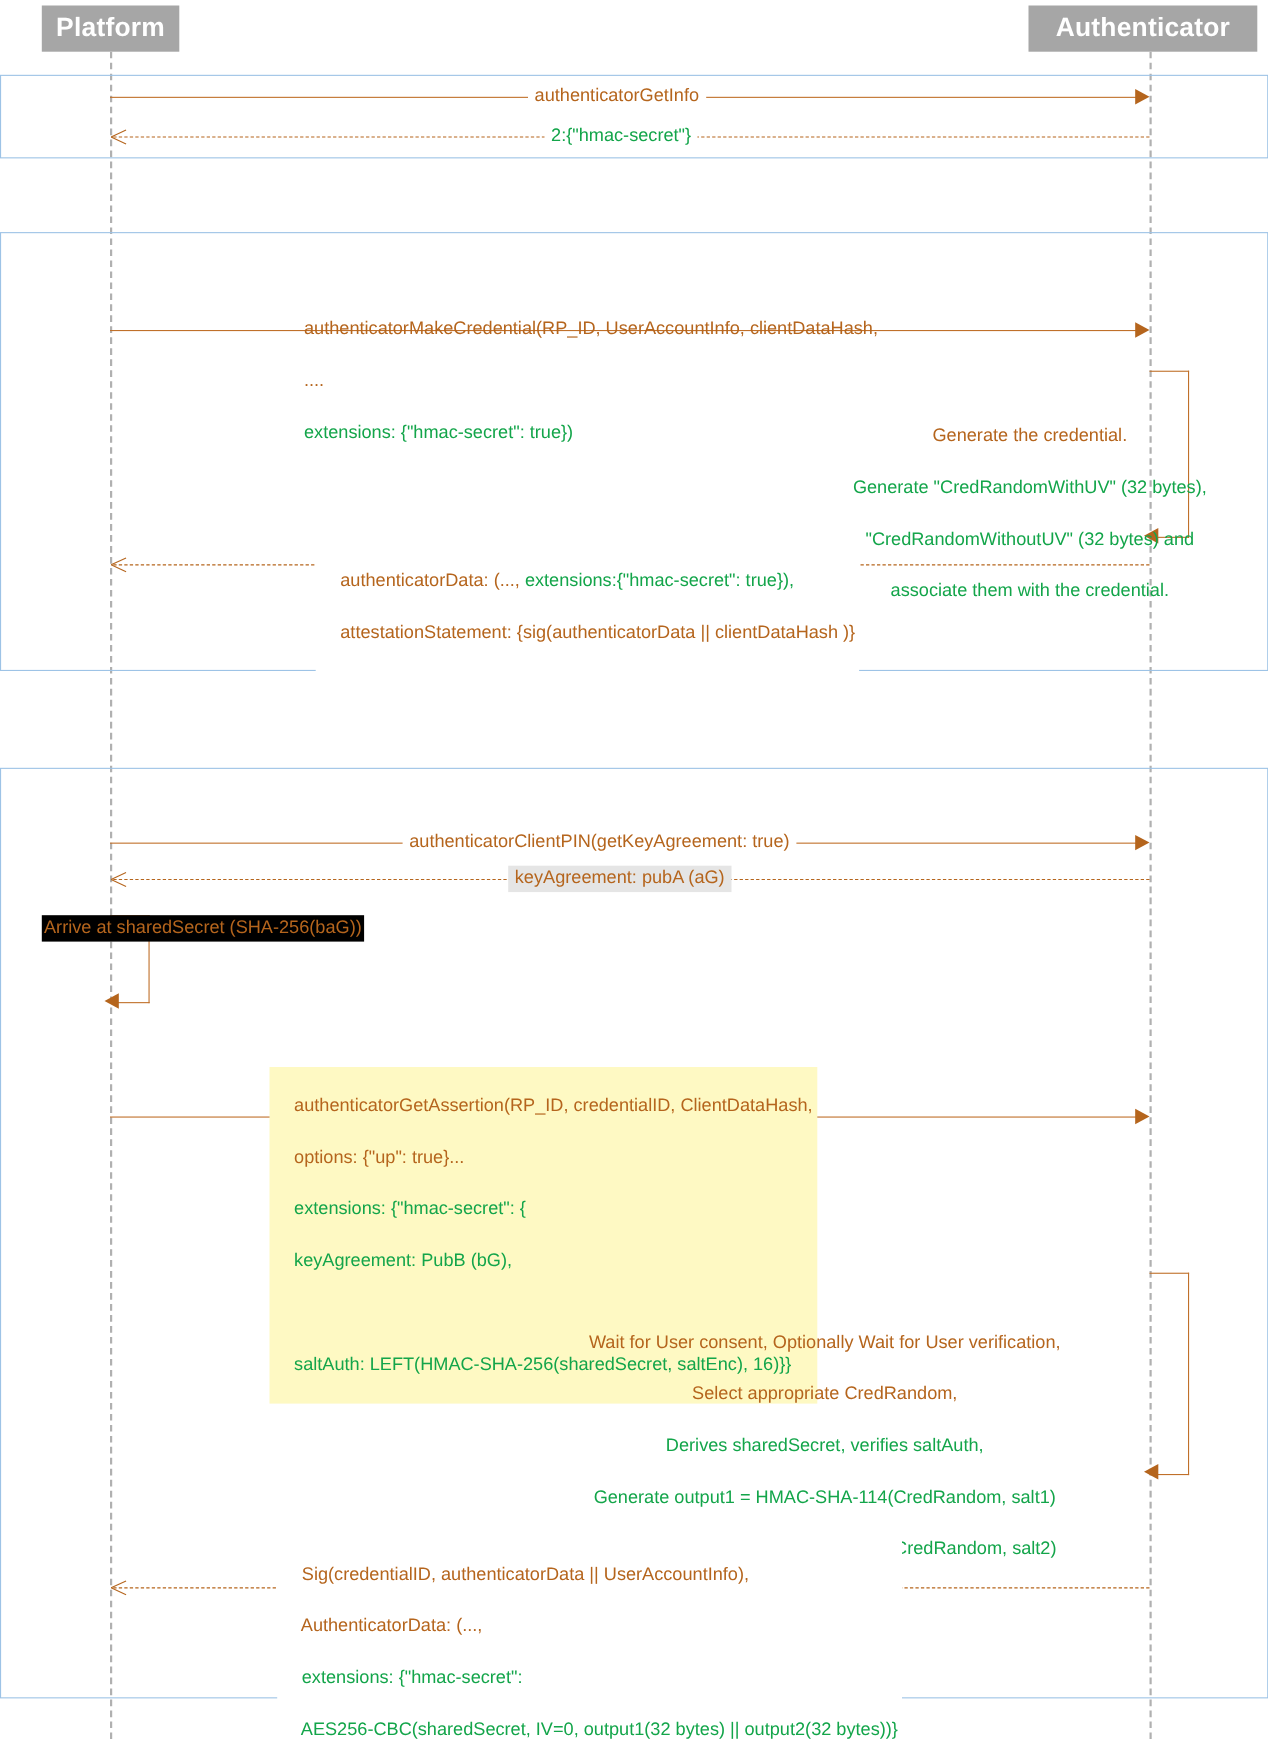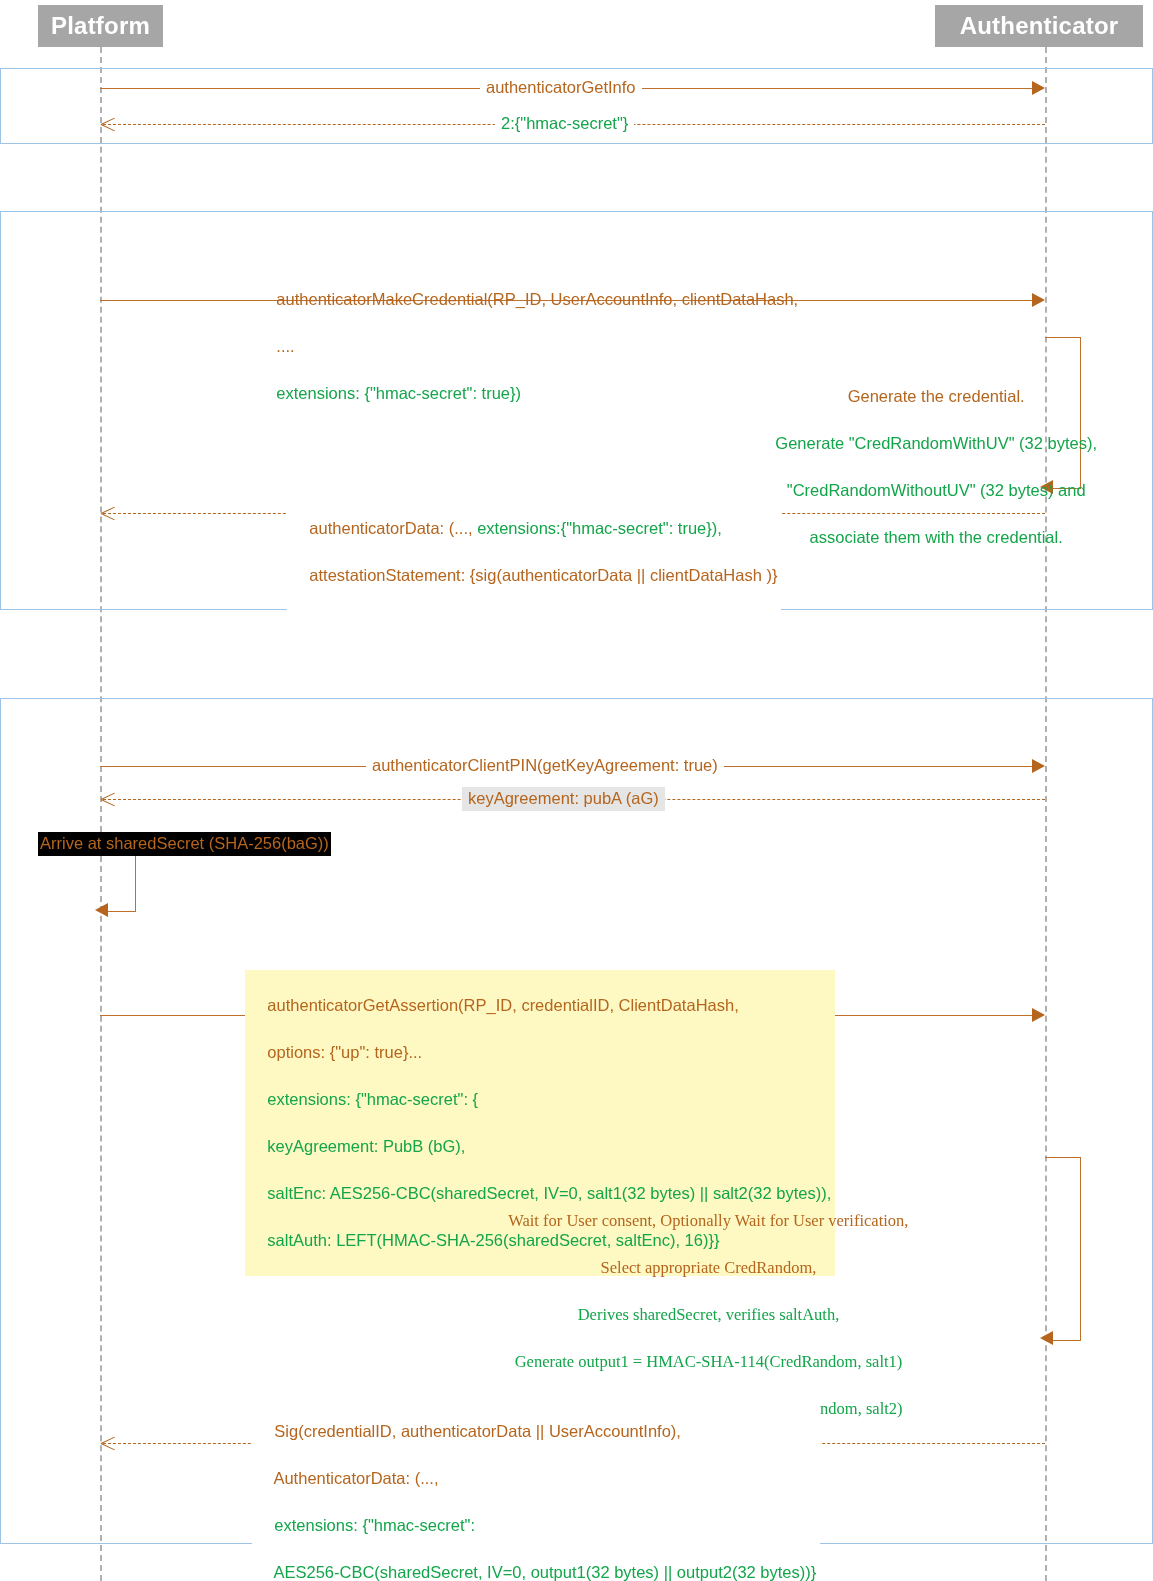--- a/index.html
+++ b/index.html
@@ -110,28 +110,28 @@
   <div class="note c-brown" style="left:38px;top:832px;background:#000000;padding:0 2px;">Arrive at sharedSecret (SHA-256(baG))</div>
 
   <div class="msg-line" style="left:100px;top:1015px;width:933px;"></div>
   <div class="arrow-r" style="left:1032px;top:1008px;"></div>
 
   <div class="label" style="left:245px;top:970px;background:#fef9c3;padding:0 4px;">
     <span class="c-brown">authenticatorGetAssertion(RP_ID, credentialID, ClientDataHash,</span><br>
     <span class="c-brown">options: {"up": true}...</span><br>
     <span class="c-green">extensions: {"hmac-secret": {</span><br>
     <span class="c-green">keyAgreement: PubB (bG),</span><br>
-    <span class="c-green">saltEnc: AES256-CBC(sharedSecret, IV=0, salt1(32 bytes) || salt2(32 bytes)),</span><br>
+    <br>
     <span class="c-green">saltAuth: LEFT(HMAC-SHA-256(sharedSecret, saltEnc), 16)}}</span>
   </div>
 
   <div class="selfcall" style="left:1045px;top:1157px;width:35px;height:182px;"></div>
   <div class="arrow-l" style="left:1040px;top:1331px;"></div>
 
-  <div class="note" style="left:492px;top:1185px;font-family:Liberation Serif, serif;">
+  <div class="note" style="left:517px;top:1185px;">
     <span class="c-brown">Wait for User consent, Optionally Wait for User verification,</span><br>
     <span class="c-brown">Select appropriate CredRandom,</span><br>
     <span class="c-green">Derives sharedSecret, verifies saltAuth,</span><br>
     <span class="c-green">Generate output1 = HMAC-SHA-114(CredRandom, salt1)</span><br>
     <span class="c-green">Generate output2 = HMAC-SHA-256(CredRandom, salt2)</span>
   </div>
 
   <div class="msg-line dashed" style="left:103px;top:1443px;width:942px;"></div>
   <div class="arrow-l-open" style="left:101px;top:1443px;"></div>
 

